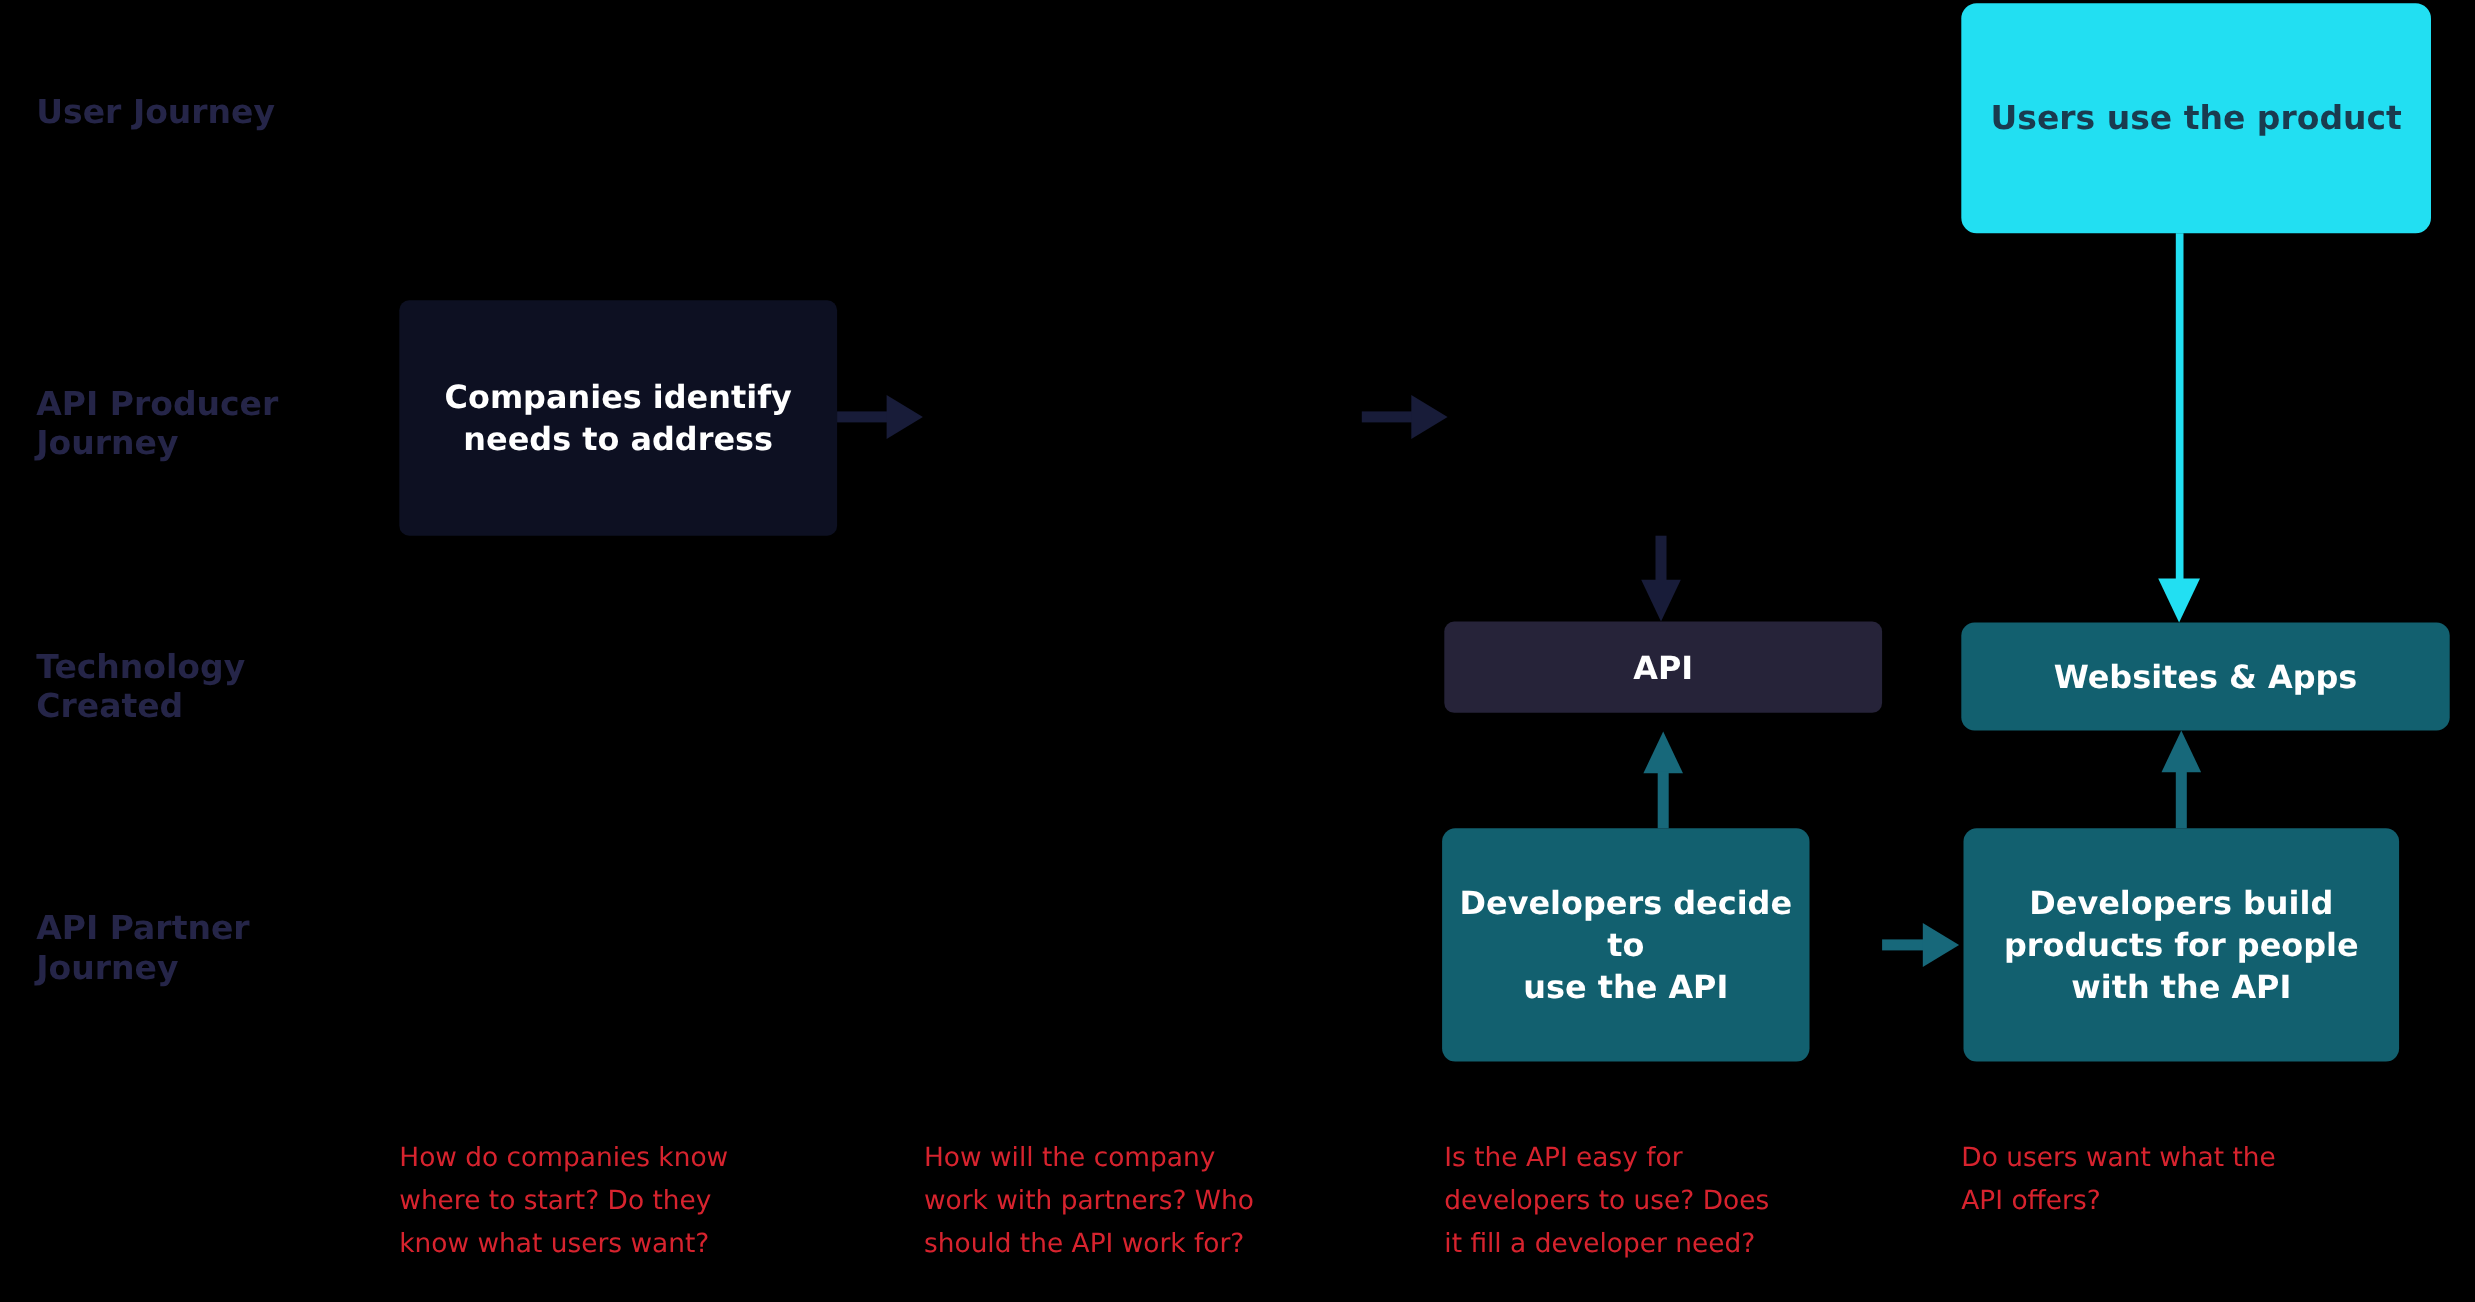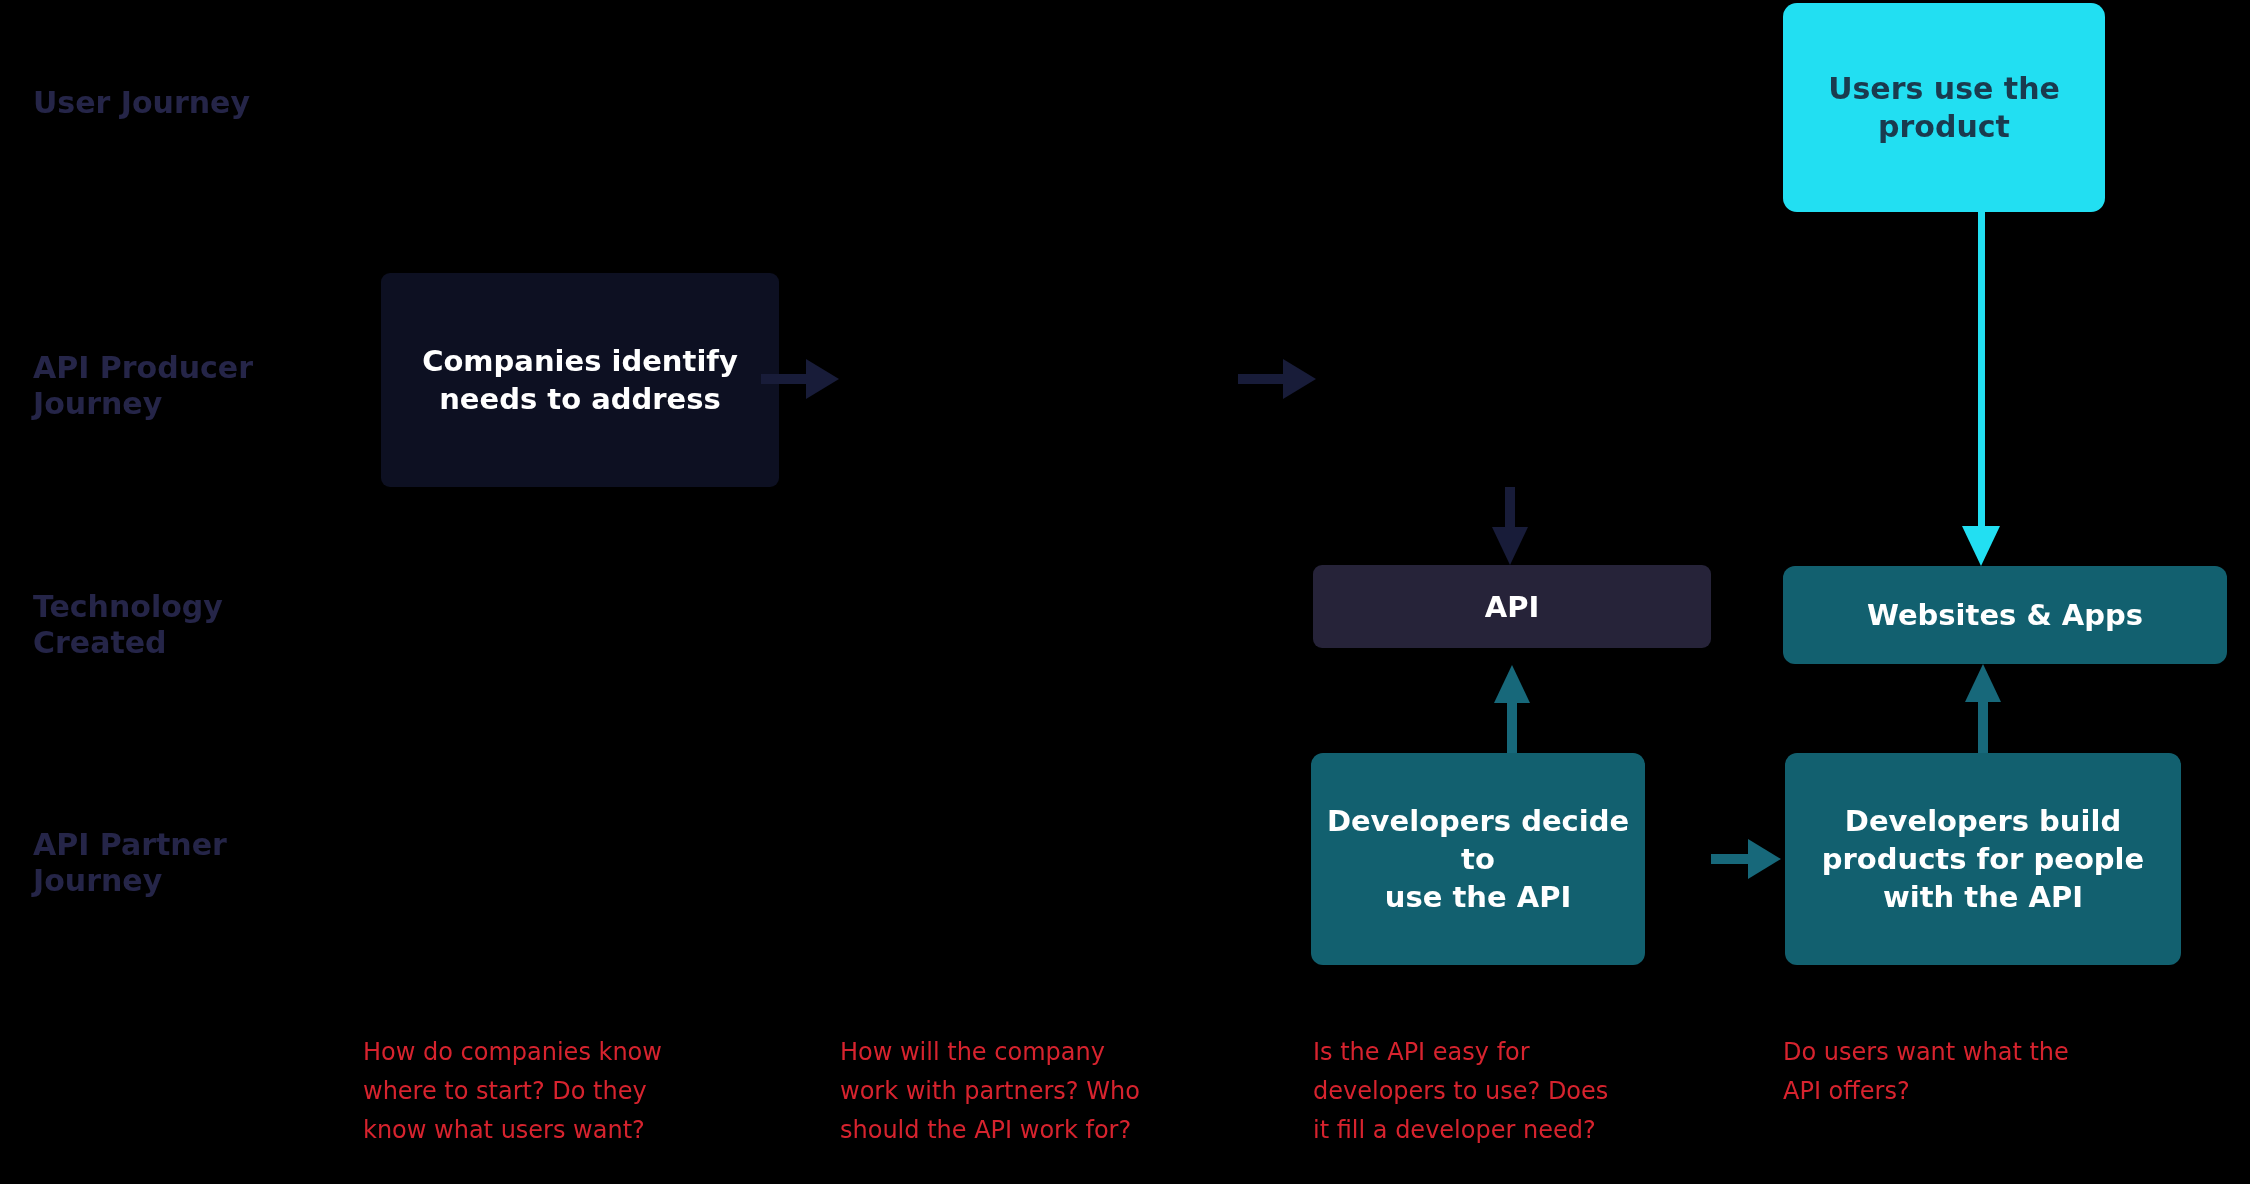--- a/index.html
+++ b/index.html
@@ -17,26 +17,26 @@
   .l-producer{top:350px}
   .l-tech{top:589px}
   .l-partner{top:827px}
 
   .box{
     position:absolute;display:flex;align-items:center;justify-content:center;
     text-align:center;white-space:pre-line;
     font-weight:bold;font-size:29px;line-height:38px;color:var(--white_text);
     border-radius:9px;padding:0 10px;box-sizing:border-box;
   }
-  .box.dark{background:var(--dark_box);margin-left:18px;}
+  .box.dark{background:var(--dark_box);}
   .box.api{background:var(--api_box);}
   .box.teal{background:var(--teal_box);border-radius:12px;}
   .box.cyan{background:var(--cyan);color:var(--cyan_text);border-radius:14px;font-size:30px;}
 
-  .b-users{left:1783px;top:3px;width:322px;height:209px}
+  .b-users{left:1783px;top:3px;width:427px;height:209px}
   .b-identify{left:363px;top:273px;width:398px;height:214px}
   .b-set{left:840px;top:273px;width:398px;height:214px}
   .b-build{left:1315px;top:273px;width:398px;height:214px}
   .b-api{left:1313px;top:565px;width:398px;height:83px}
   .b-web{left:1783px;top:566px;width:444px;height:98px}
   .b-decide{left:1311px;top:753px;width:334px;height:212px}
   .b-buildp{left:1785px;top:753px;width:396px;height:212px}
 
   .question{
     position:absolute;color:var(--red_text);

